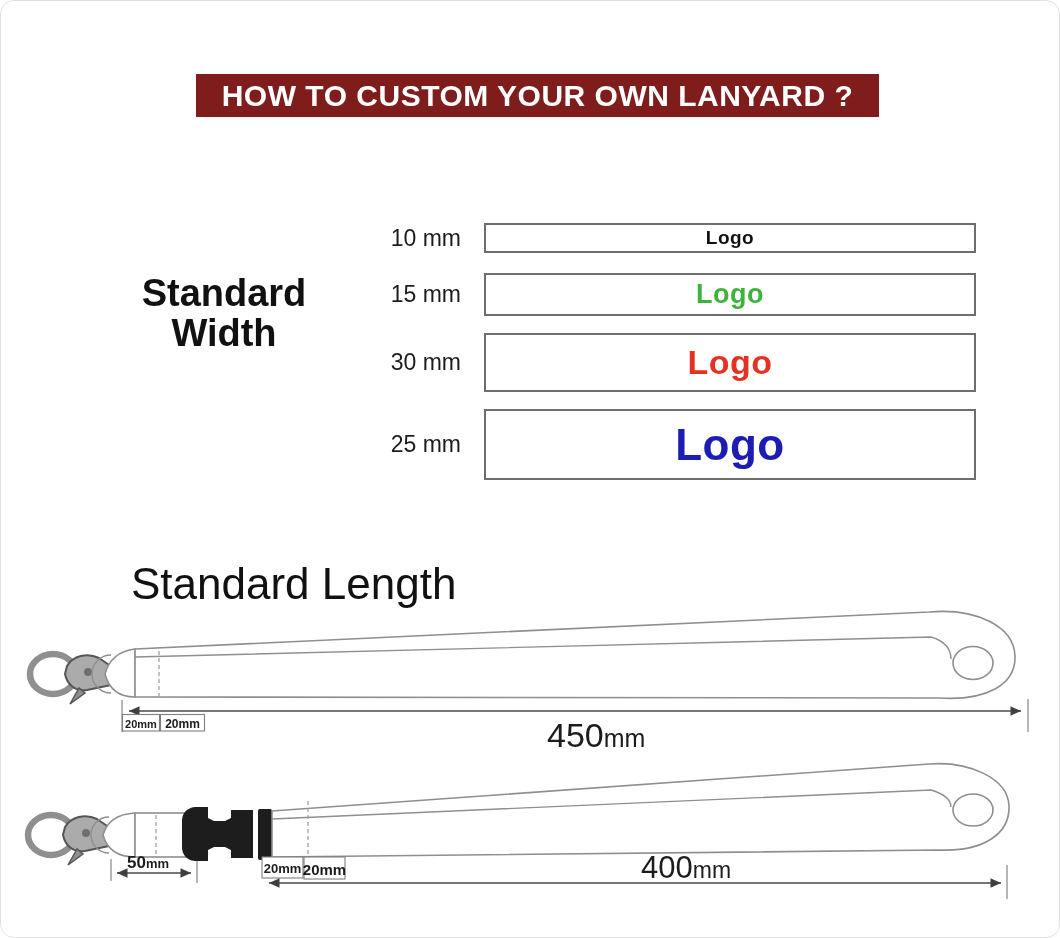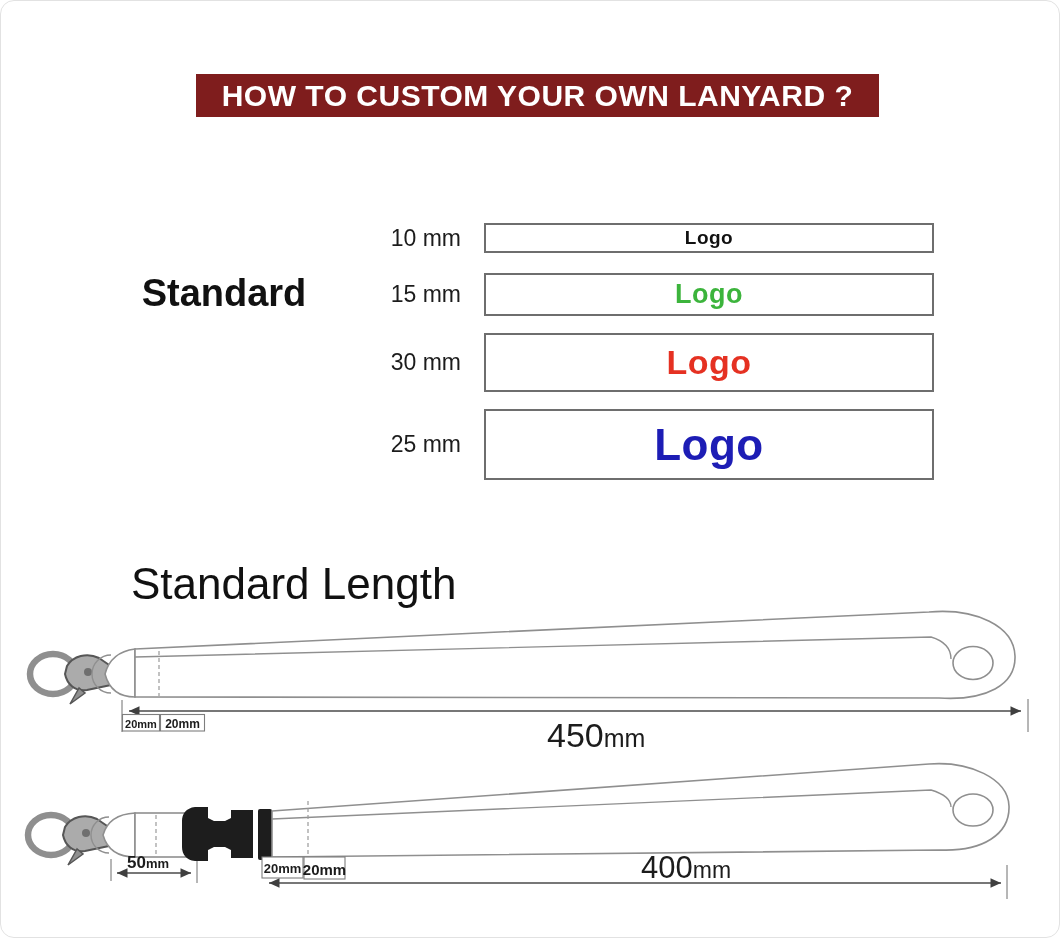--- a/index.html
+++ b/index.html
@@ -21,21 +21,21 @@
   
   .wtitle{
     position:absolute;left:116px;top:272px;width:214px;text-align:center;
     font-size:38px;line-height:40px;font-weight:bold;color:#111;
   }
   .wlabel{
     position:absolute;left:348px;width:112px;text-align:right;
     font-size:23px;color:#1c1c1c;
   }
   .bar{
-    position:absolute;left:483px;width:450px;background:#fff;
+    position:absolute;left:483px;width:492px;background:#fff;
     border:2px solid #6e6e6e;box-sizing:border-box;
     display:flex;align-items:center;justify-content:center;
   }
   .logo{font-weight:bold;letter-spacing:.5px;}
   .r0 .wlabel{top:224px}.r0 .bar{top:222px;height:30px}.r0 .logo{font-size:19px}
   .r1 .wlabel{top:280px}.r1 .bar{top:272px;height:43px}.r1 .logo{font-size:27px}
   .r2 .wlabel{top:348px}.r2 .bar{top:332px;height:59px}.r2 .logo{font-size:34px}
   .r3 .wlabel{top:430px}.r3 .bar{top:408px;height:71px}.r3 .logo{font-size:44px}
   
   .ltitle{
@@ -52,20 +52,21 @@
 </style>
 </head>
 <body>
 
 <div class="page">
 
   <div class="banner" style="background-color: #7f1d1d;">HOW TO CUSTOM YOUR OWN LANYARD ?</div>
 
   <div class="wtitle">
     <div>Standard</div>
+    <div>Width</div>
   </div>
 
   <div class="r0">
     <span class="wlabel">10 mm</span>
     <div class="bar">
       <span class="logo" style="color: rgb(17, 17, 17);">Logo</span>
     </div>
   </div>
   <div class="r1">
     <span class="wlabel">15 mm</span>

